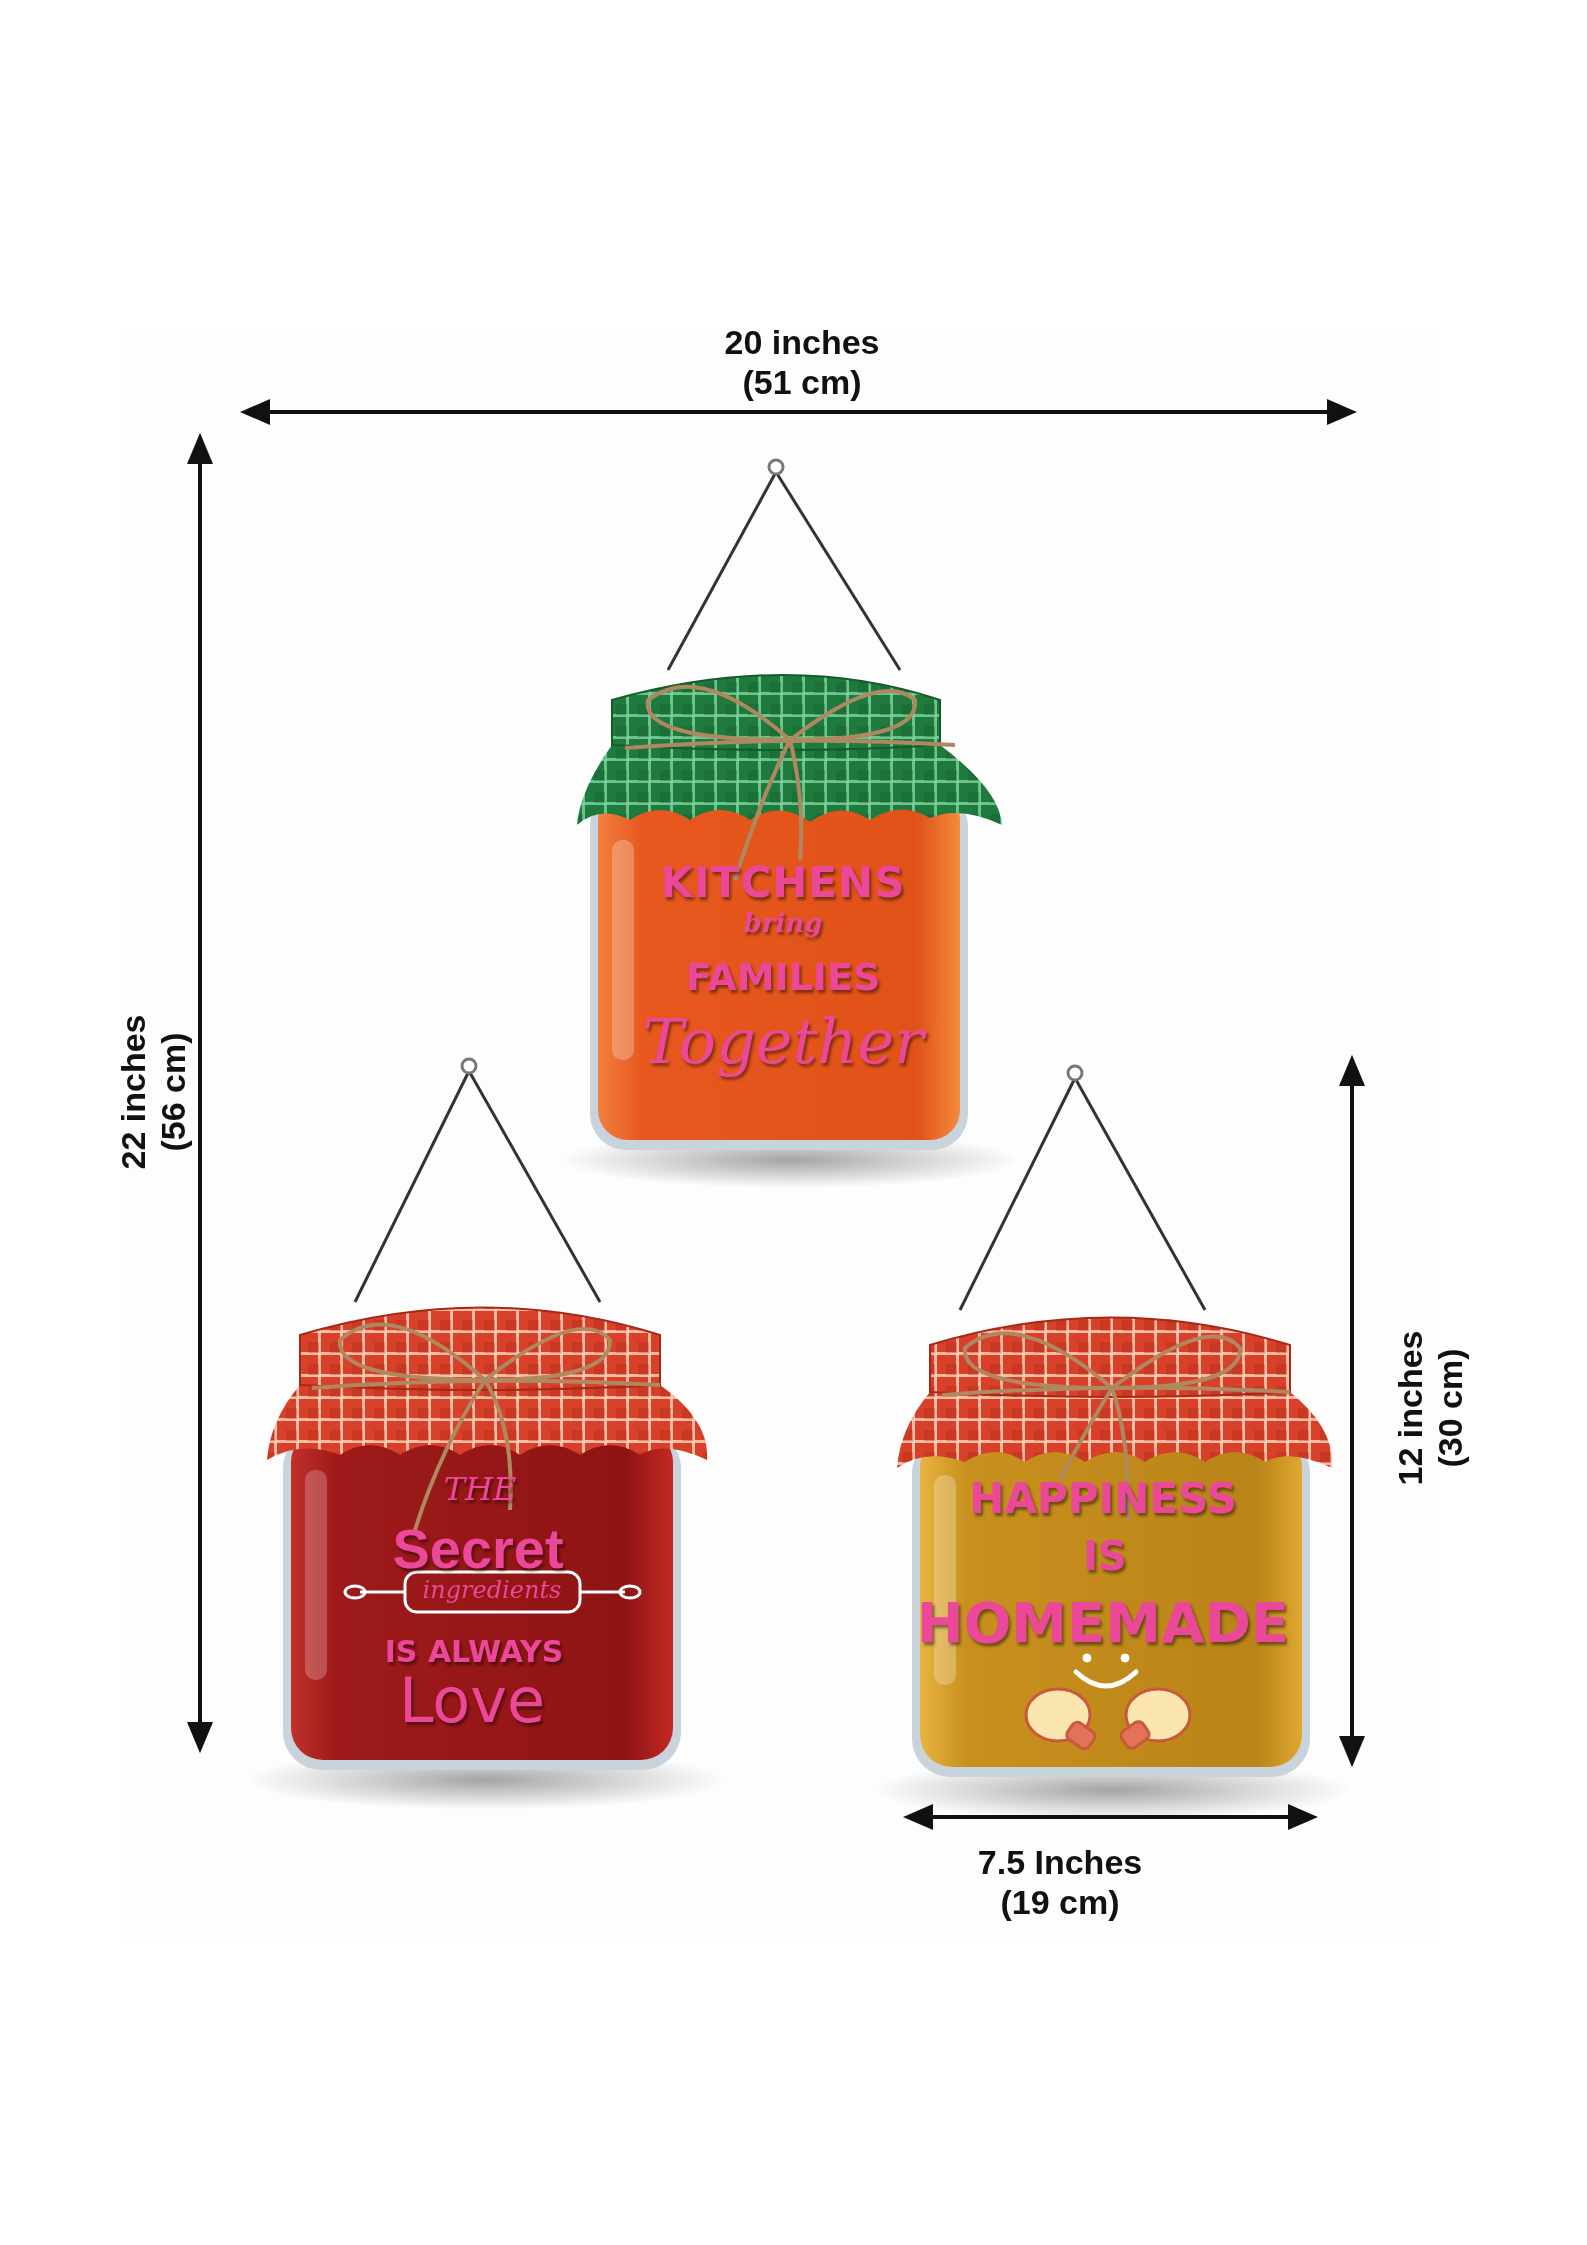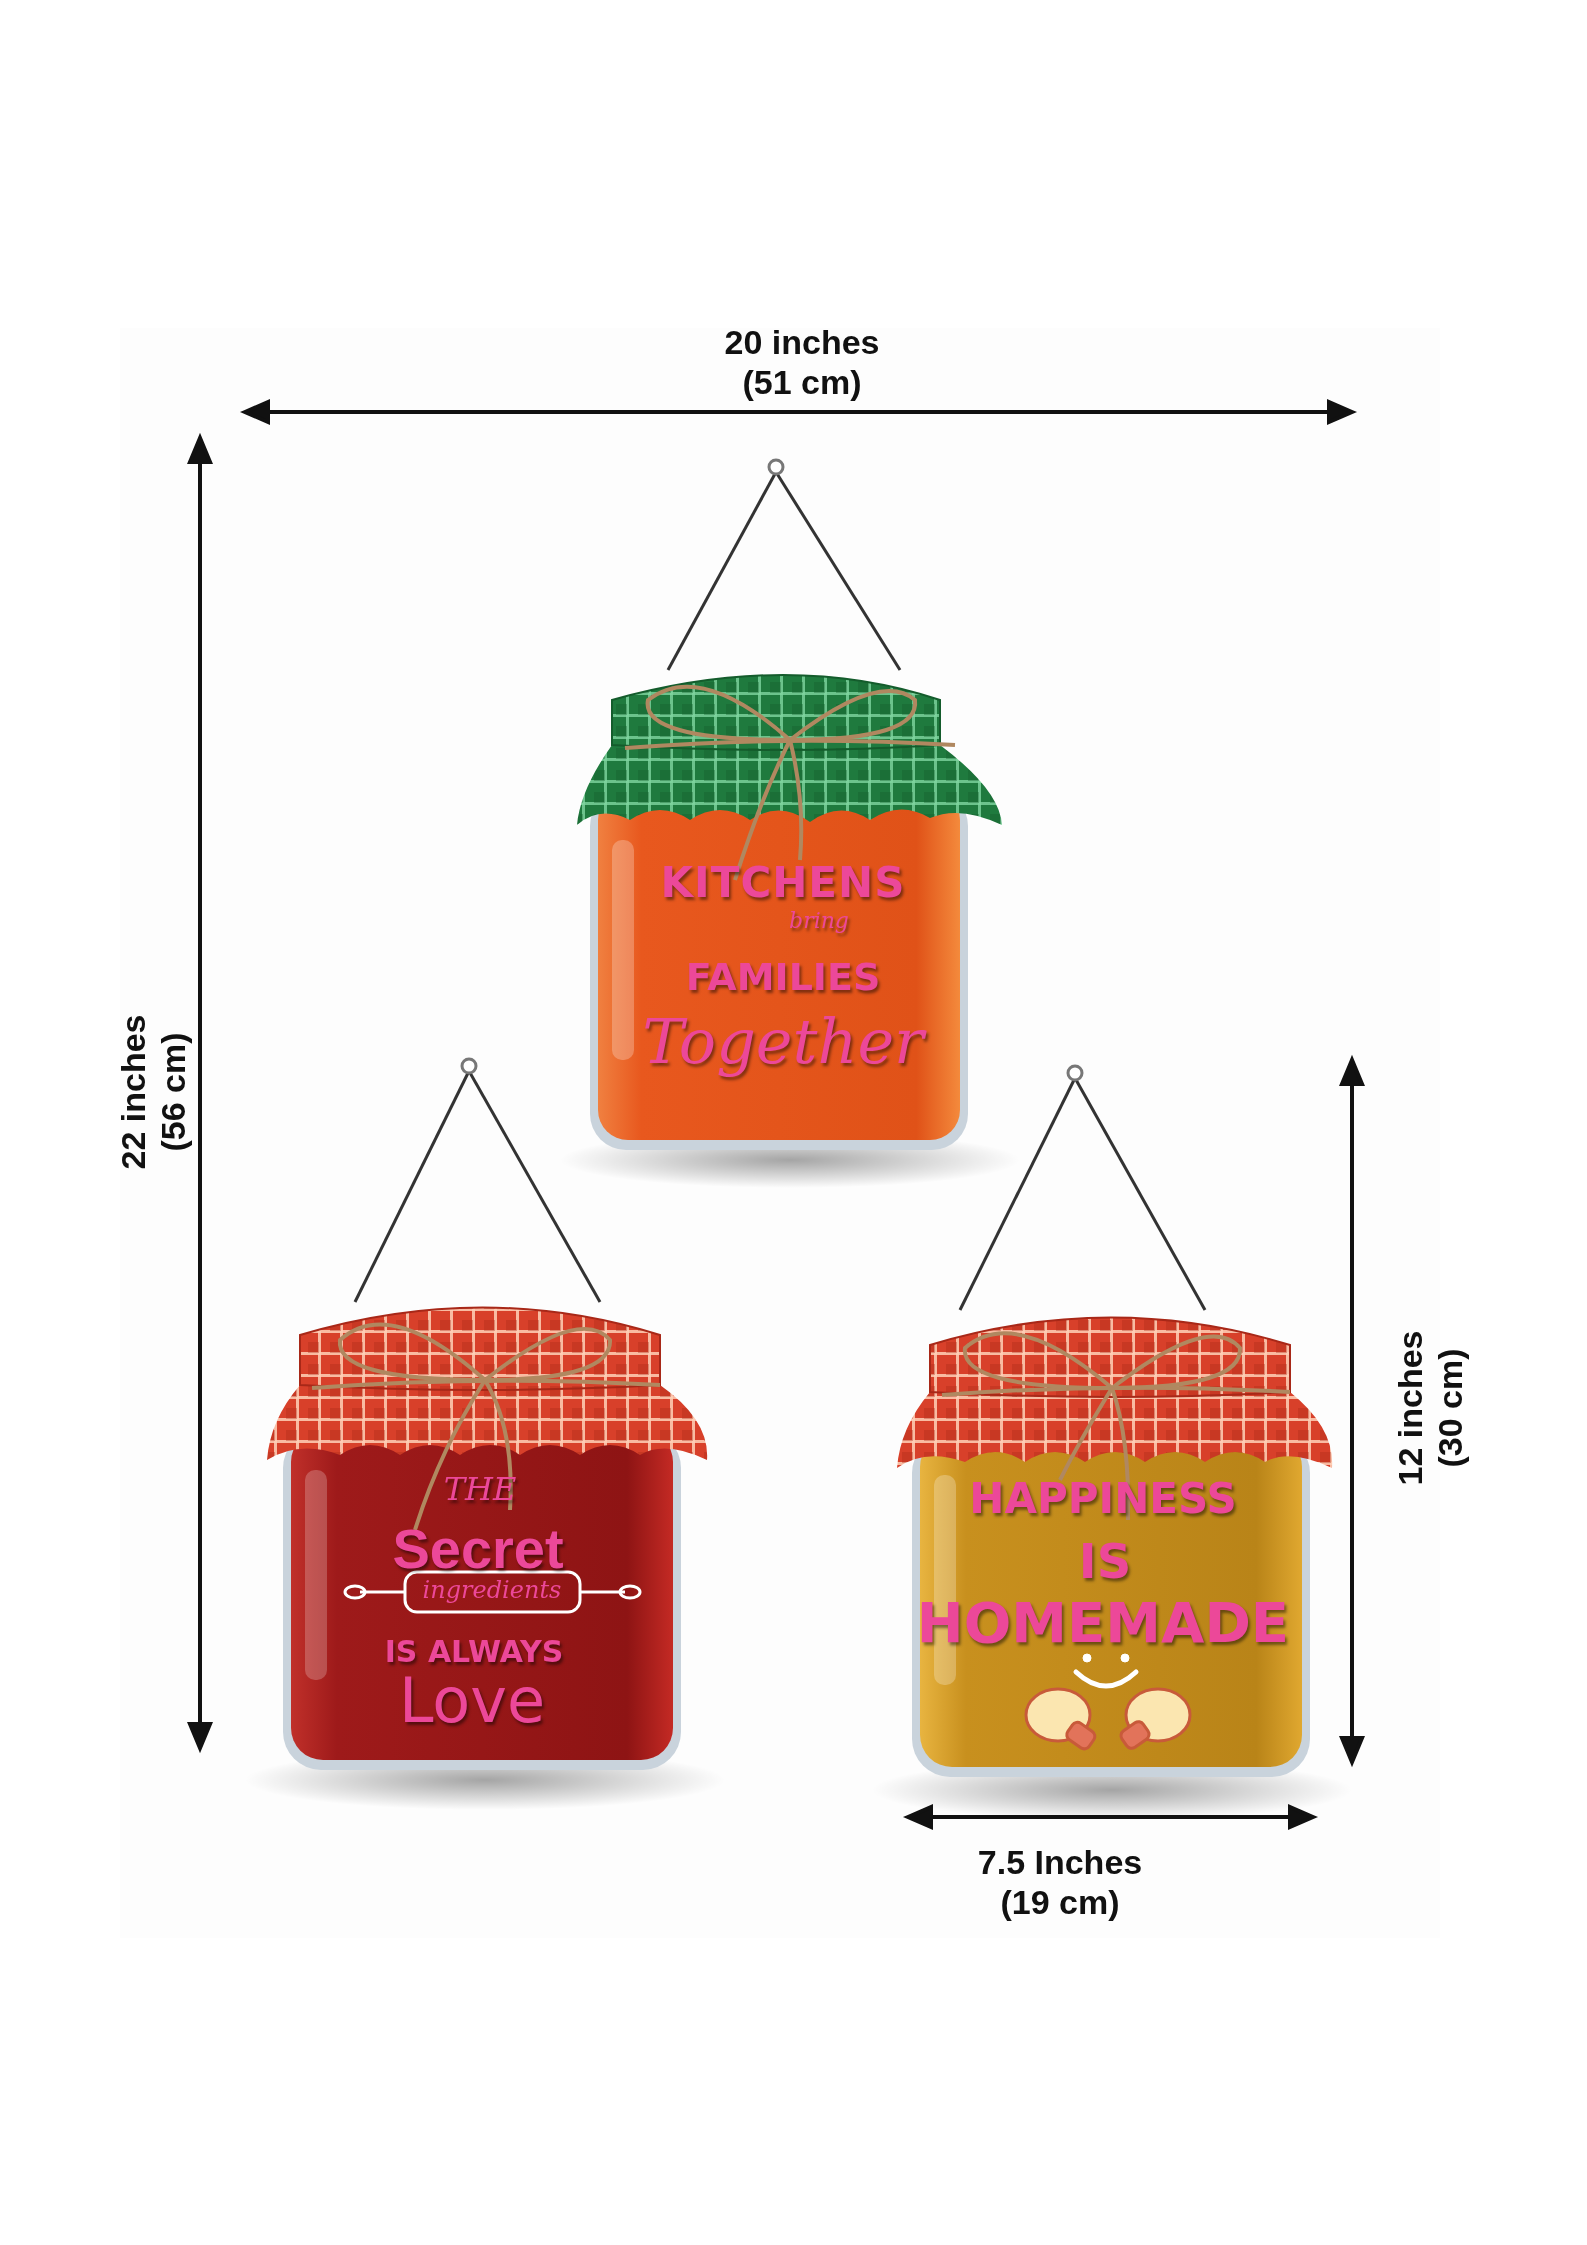--- a/index.html
+++ b/index.html
@@ -171,25 +171,25 @@
 <div class="dim vert" style="left:1430px;top:1408px;">
   <span>12 inches</span>
   <span>(30 cm)</span>
 </div>
 <div class="dim hor" style="left:1060px;top:1842px;">
   <span>7.5 Inches</span>
   <span>(19 cm)</span>
 </div>
 
 <div class="jartext t-block" style="left:783px;top:858px;transform:translateX(-50%);font-size:42px;letter-spacing:1px;">KITCHENS</div>
-<div class="jartext t-script" style="left:783px;top:908px;transform:translateX(-50%);font-size:22px;font-weight:normal;margin-left:36px;">bring</div>
+<div class="jartext t-script" style="left:783px;top:908px;transform:translateX(-50%);font-size:26px;font-weight:bold;">bring</div>
 <div class="jartext t-block" style="left:783px;top:955px;transform:translateX(-50%);font-size:38px;">FAMILIES</div>
 <div class="jartext t-script" style="left:783px;top:1005px;transform:translateX(-50%);font-size:62px;">Together</div>
 
 <div class="jartext t-script" style="left:480px;top:1470px;transform:translateX(-50%);font-size:32px;">THE</div>
 <div class="jartext" style="left:478px;top:1496px;transform:translateX(-50%);font-size:56px;font-family:Liberation Sans, sans-serif;font-weight:bold;margin-top:20px;">Secret</div>
 <div class="jartext t-script" style="left:492px;top:1576px;transform:translateX(-50%);font-size:24px;text-shadow:none;">ingredients</div>
 <div class="jartext t-block" style="left:474px;top:1634px;transform:translateX(-50%);font-size:30px;">IS ALWAYS</div>
 <div class="jartext" style="left:472px;top:1664px;transform:translateX(-50%);font-size:62px;font-family:'DejaVu Sans',sans-serif;">Love</div>
 
 <div class="jartext t-block" style="left:1103px;top:1474px;transform:translateX(-50%);font-size:42px;text-align:center;">HAPPINESS</div>
-<div class="jartext t-block" style="left:1105px;top:1533px;transform:translateX(-50%);font-size:48px;">IS</div>
+<div class="jartext t-block" style="left:1105px;top:1533px;transform:translateX(-50%);font-size:40px;">IS</div>
 <div class="jartext t-block" style="left:1103px;top:1590px;transform:translateX(-50%);font-size:56px;">HOMEMADE</div>
 
 </body></html>

